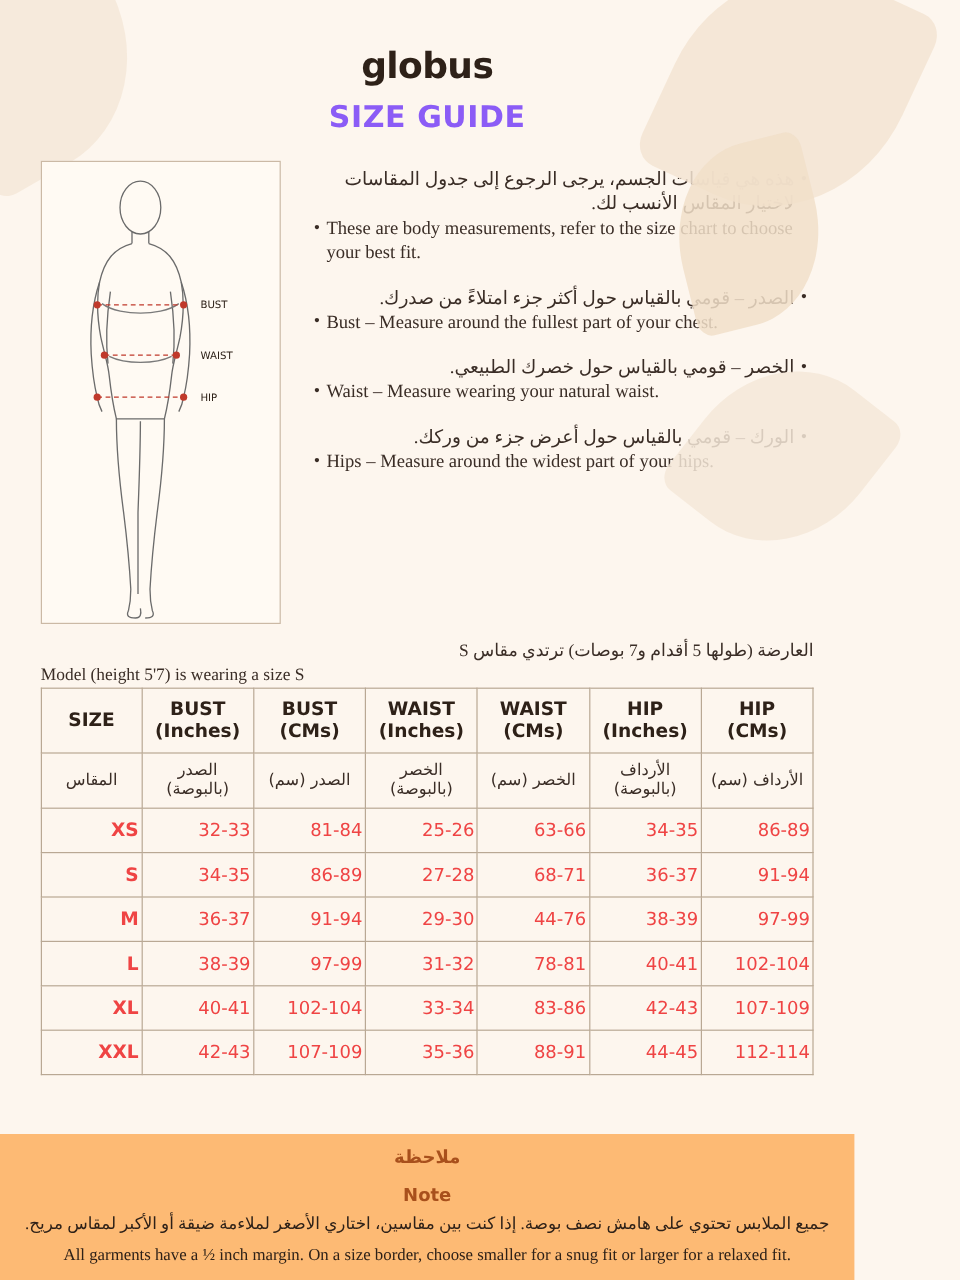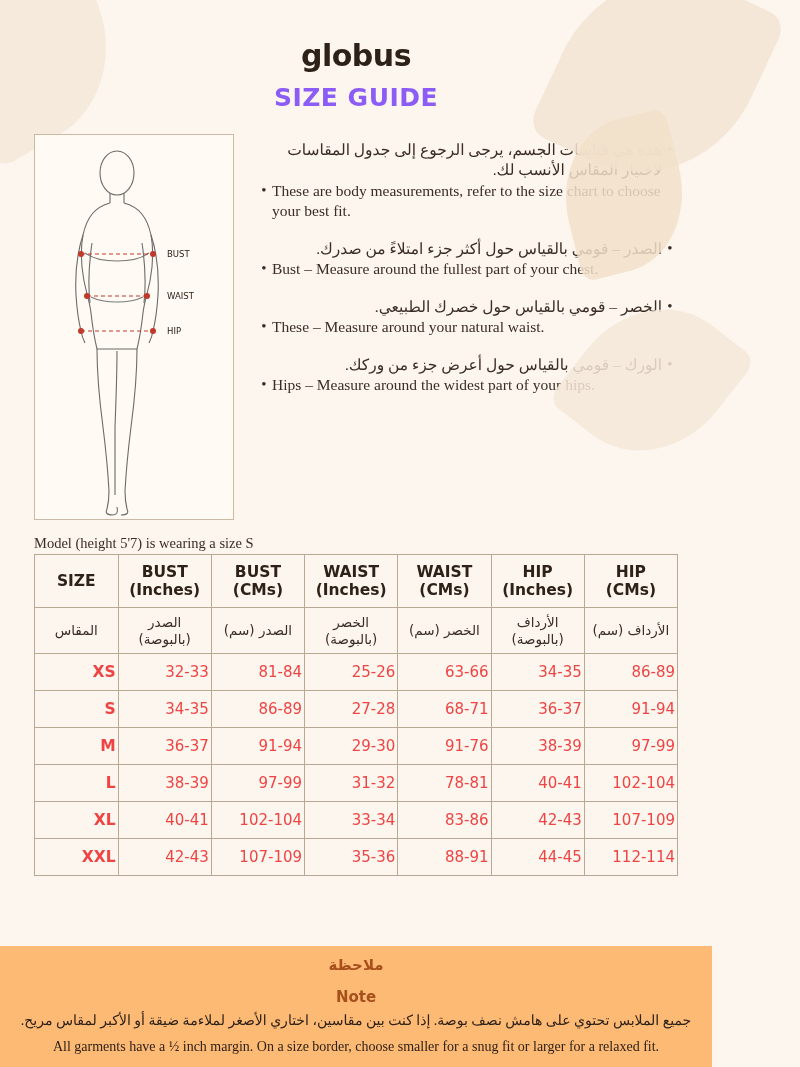--- a/index.html
+++ b/index.html
@@ -281,39 +281,40 @@
         </div>
       </div>
 
       <div class="note-group">
         <div class="note-line rtl">
           <span class="bullet">•</span>
           <span class="note-ar">الخصر – قومي بالقياس حول خصرك الطبيعي.</span>
         </div>
         <div class="note-line">
           <span class="bullet">•</span>
-          <span class="note-en">These – Measure around your natural waist.</span>
+          <span class="note-en">Waist – Measure wearing your natural waist.</span>
         </div>
       </div>
 
       <div class="note-group">
         <div class="note-line rtl">
           <span class="bullet">•</span>
           <span class="note-ar">الورك – قومي بالقياس حول أعرض جزء من وركك.</span>
         </div>
         <div class="note-line">
           <span class="bullet">•</span>
           <span class="note-en">Hips – Measure around the widest part of your hips.</span>
         </div>
       </div>
 
     </div>
   </div>
 
   <div class="caption">
+    <div class="ar">العارضة (طولها 5 أقدام و7 بوصات) ترتدي مقاس S</div>
     <div class="en">Model (height 5'7) is wearing a size S</div>
   </div>
 
   <table class="size-table">
     <colgroup>
       <col style="width:13%">
         <col style="width:14.5%">
         <col style="width:14.5%">
       <col style="width:14.5%">
         <col style="width:14.5%">
@@ -394,21 +395,21 @@
         <td>27-28</td>
         <td>68-71</td>
         <td>36-37</td>
         <td>91-94</td>
       </tr>
       <tr>
         <td class="size-cell">M</td>
         <td>36-37</td>
         <td>91-94</td>
         <td>29-30</td>
-        <td>91-76</td>
+        <td>44-76</td>
         <td>38-39</td>
         <td>97-99</td>
       </tr>
       <tr>
         <td class="size-cell">L</td>
         <td>38-39</td>
         <td>97-99</td>
         <td>31-32</td>
         <td>78-81</td>
         <td>40-41</td>

